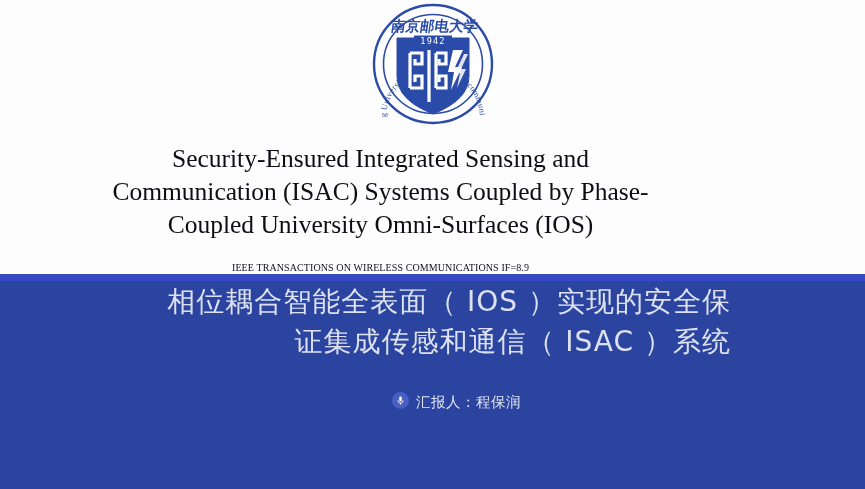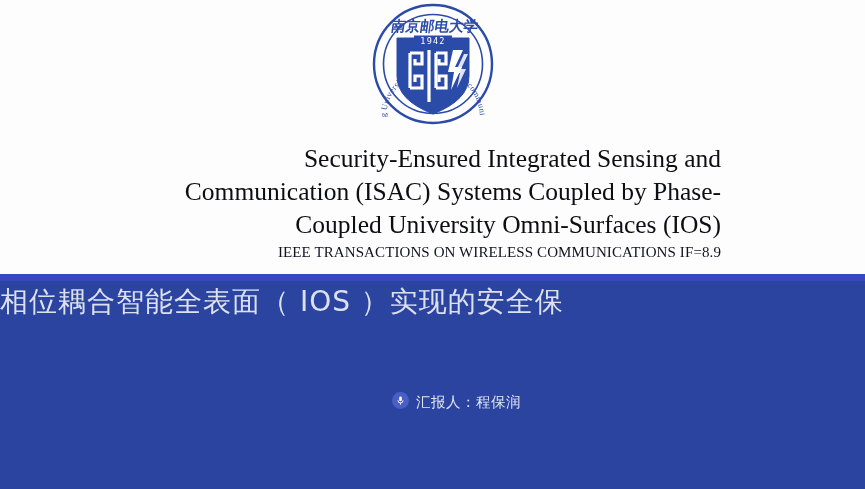--- a/index.html
+++ b/index.html
@@ -45,36 +45,37 @@
     width: 132px;
     height: 134px;
     display: block;
   }
 
   .title-block {
     position: absolute;
     left: 0;
     top: 142px;
     width: 721px;
-    text-align: right;
+    text-align: center;
+    padding-left: 20px;
   }
   .title-line {
     font-family: "Liberation Serif", "DejaVu Serif", serif;
     font-size: 25.5px;
     line-height: 33px;
     color: #0d0d14;
     letter-spacing: 0px;
     white-space: nowrap;
   }
   .subtitle-line {
     font-family: "Liberation Serif", "DejaVu Serif", serif;
-    font-size: 15px;
+    font-size: 10px;
     line-height: 16px;
     color: #121220;
-    margin-top: 3px;
+    margin-top: 19px;
     letter-spacing: 0.1px;
     white-space: nowrap;
   }
 
   
   .band-accent {
     position: absolute;
     left: 0;
     top: 274px;
     width: 865px;
@@ -88,21 +89,21 @@
     width: 865px;
     height: 208px;
     background: #2b44a0;
   }
 
   .cn-title {
     position: absolute;
     left: 0;
     top: 282px;
     width: 731px;
-    text-align: left;
+    text-align: right;
   }
   .cn-line {
     font-family: "DejaVu Sans", "Liberation Sans", sans-serif;
     font-size: 28px;
     line-height: 40px;
     color: #dde1ef;
     letter-spacing: 1px;
     white-space: nowrap;
   }
 
@@ -191,20 +192,21 @@
       <div class="subtitle-line">IEEE TRANSACTIONS ON WIRELESS COMMUNICATIONS IF=8.9</div>
     </div>
 
   </div>
 
   <div class="band-accent"></div>
   <div class="blue-band"></div>
 
   <div class="cn-title">
     <div class="cn-line">相位耦合智能全表面（ IOS ）实现的安全保</div>
+    <div class="cn-line">证集成传感和通信（ ISAC ）系统</div>
   </div>
 
   <div class="presenter-row">
     <span class="mic-badge">
       <svg width="11" height="11" viewBox="0 0 12 12">
         <rect x="4.6" y="1.6" width="2.8" height="5.2" rx="1.4" fill="#ffffff"></rect>
         <path d="M 3.2 5.8 Q 3.2 8.7 6 8.7 Q 8.8 8.7 8.8 5.8" fill="none" stroke="#ffffff" stroke-width="1"></path>
         <rect x="5.5" y="8.5" width="1" height="2" fill="#ffffff"></rect>
       </svg>
     </span>

